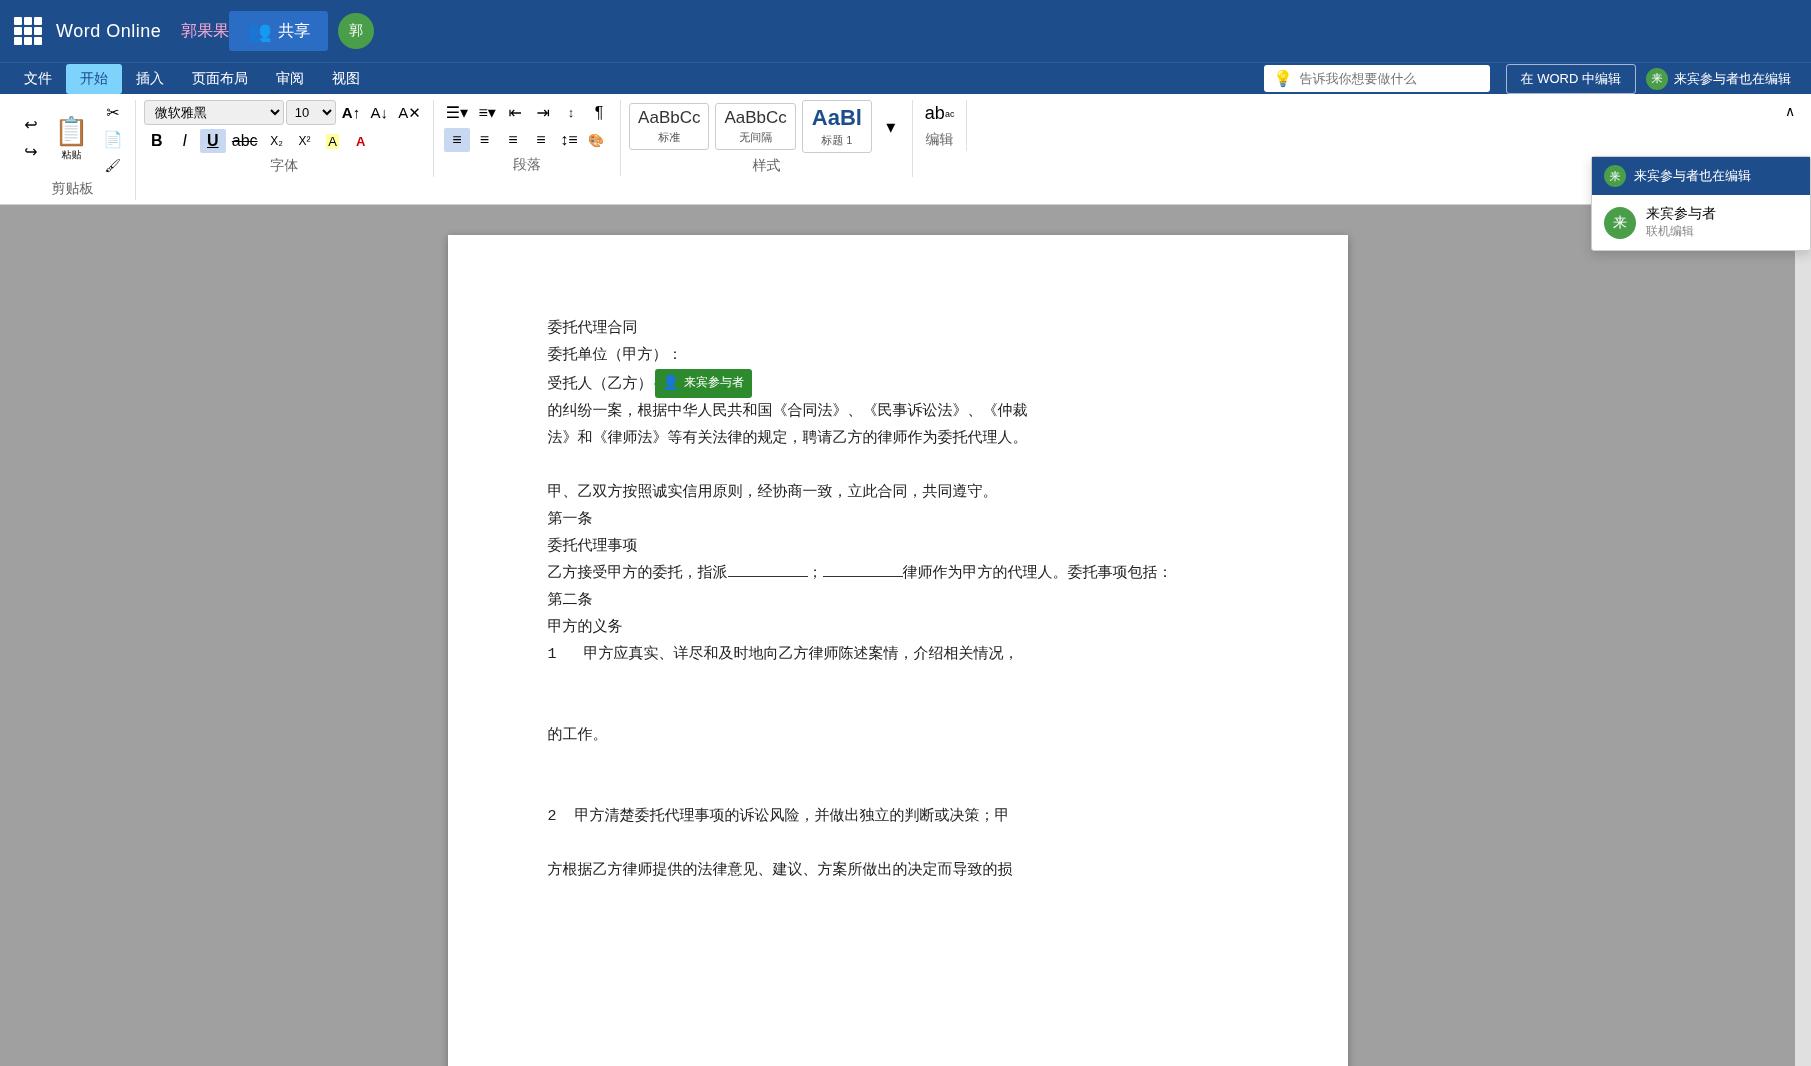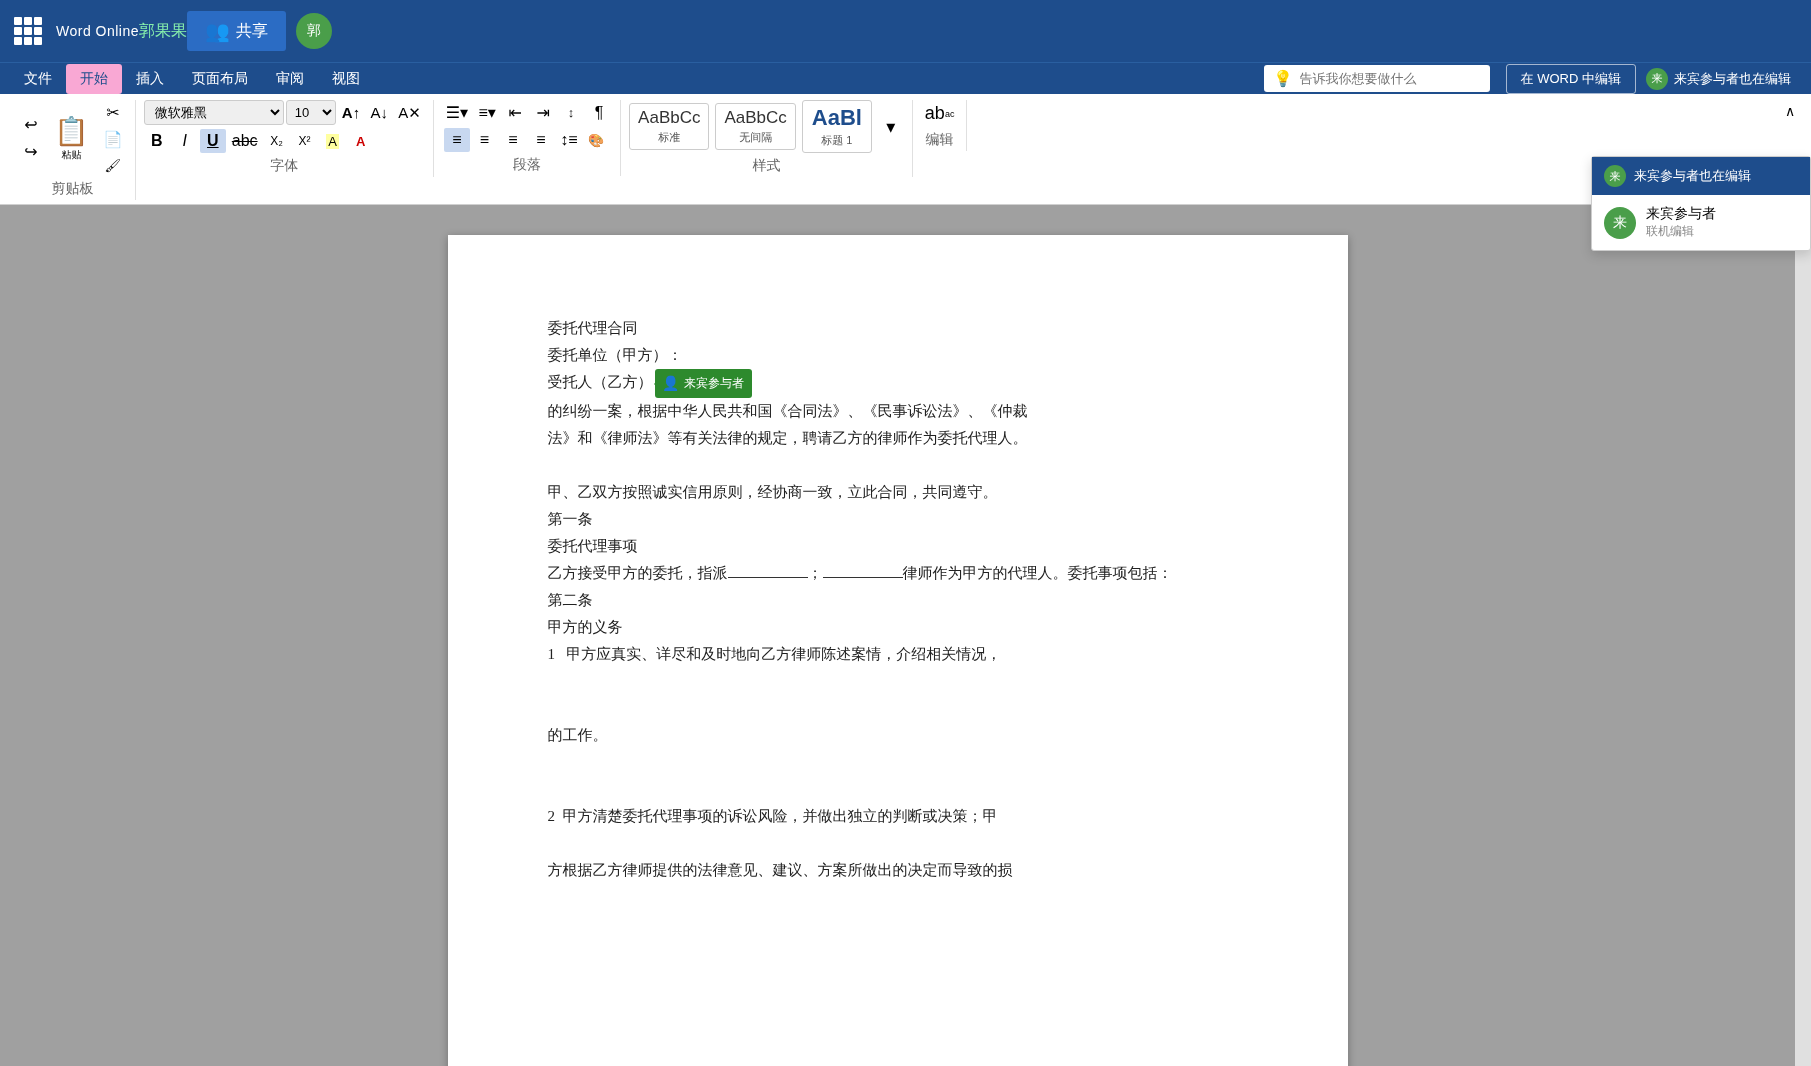--- a/index.html
+++ b/index.html
@@ -19,24 +19,24 @@
       display: flex; align-items: center; justify-content: center;
       cursor: pointer; margin-right: 10px;
     }
     .title-bar .waffle-grid {
       display: grid; grid-template-columns: repeat(3,8px); grid-template-rows: repeat(3,8px); gap: 2px;
     }
     .title-bar .waffle-grid span {
       background: white; width: 8px; height: 8px; border-radius: 1px;
     }
     .title-bar .app-name {
-      font-size: 14px; font-weight: 300; letter-spacing: 0.5px;
+      font-size: 18px; font-weight: 300; margin-right: 20px; letter-spacing: 0.5px;
     }
     .title-bar .user-name {
-      font-size: 16px; font-weight: 400; color: #86efac;
+      font-size: 16px; font-weight: 400; color: #f9a8d4;
     }
     .title-bar .doc-title {
       flex: 1; text-align: center; font-size: 18px; color: white;
     }
     .title-bar .share-btn {
       background: #2b6cc4; border: none; color: white; padding: 8px 18px;
       font-size: 16px; border-radius: 3px; cursor: pointer; display: flex; align-items: center; gap: 6px;
       margin-right: 10px;
     }
     .share-btn .share-icon { font-size: 20px; }
@@ -50,21 +50,21 @@
       background: #1e4d8c;
       height: 32px;
       display: flex;
       align-items: center;
       padding: 0 10px;
       border-top: 1px solid #2a5fa0;
     }
     .menu-item {
       color: white; font-size: 14px; padding: 6px 14px; cursor: pointer; border-radius: 3px;
     }
-    .menu-item.active { background: #f9a8d4; color: #1e4d8c; font-weight: 500; }
+    .menu-item.active { background: #7dd3fc; color: #1e4d8c; font-weight: 500; }
     .menu-separator { flex: 1; }
     .tell-me-input {
       display: flex; align-items: center; background: white; border-radius: 3px;
       padding: 4px 10px; gap: 6px; margin-right: 16px;
     }
     .tell-me-input input {
       border: none; outline: none; font-size: 13px; width: 180px; color: #555;
     }
     .edit-in-word {
       background: transparent; border: 1px solid rgba(255,255,255,0.6);
@@ -152,21 +152,21 @@
       justify-content: center;
     }
     .doc-page {
       background: white;
       width: 900px;
       min-height: 900px;
       box-shadow: 0 2px 8px rgba(0,0,0,0.3);
       padding: 80px 100px;
       position: relative;
     }
-    .doc-content { font-size: 15px; line-height: 1.8; color: #222; font-family: Liberation Serif, serif; }
+    .doc-content { font-size: 15px; line-height: 1.8; color: #222; font-family: Liberation Mono, monospace; }
     .doc-content p { margin: 0; }
     .doc-content .blank { display: inline-block; width: 80px; border-bottom: 1px solid #333; }
 
     
     .guest-cursor {
       display: inline-flex; align-items: center; gap: 4px;
       background: #2d8a2d; color: white; font-size: 12px;
       padding: 2px 8px; border-radius: 3px; position: relative;
       vertical-align: middle; margin: 0 2px;
     }

